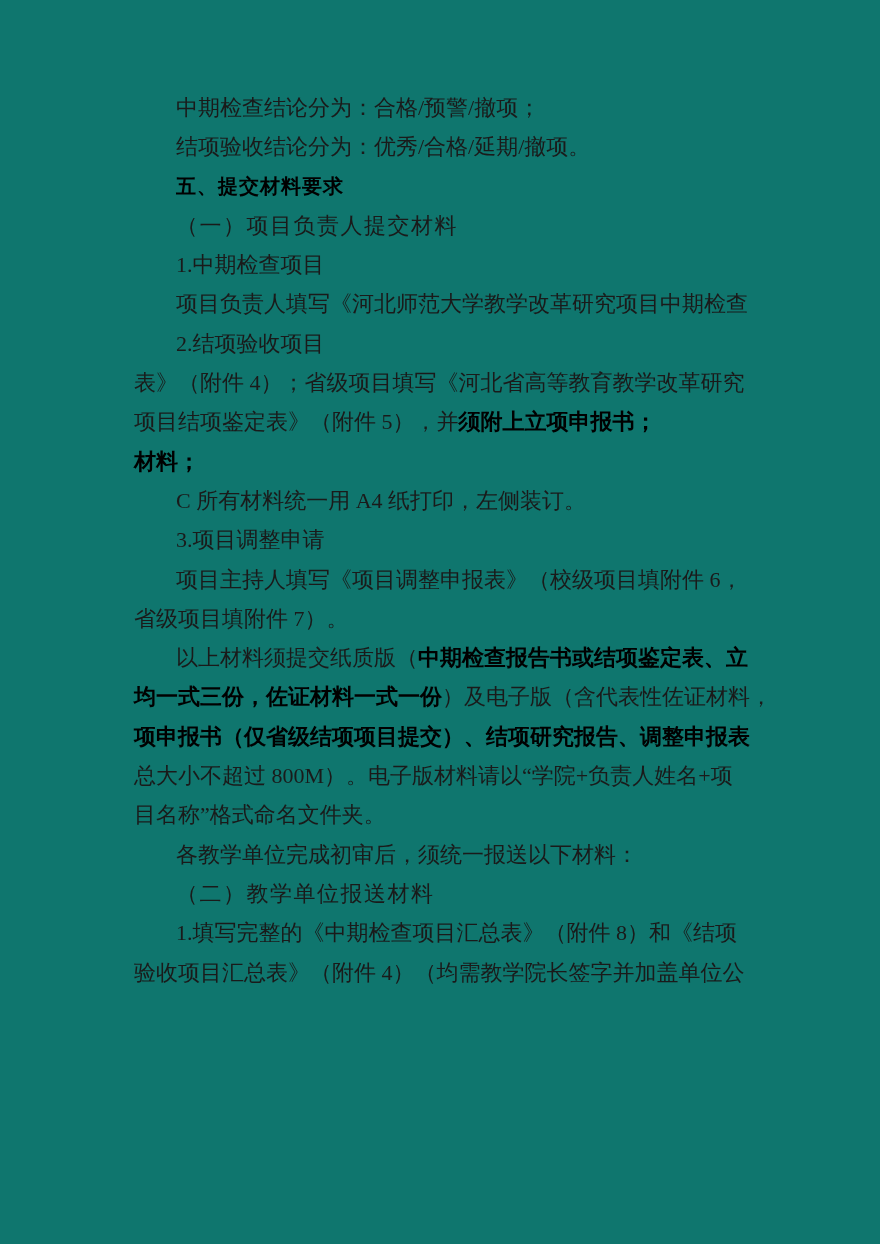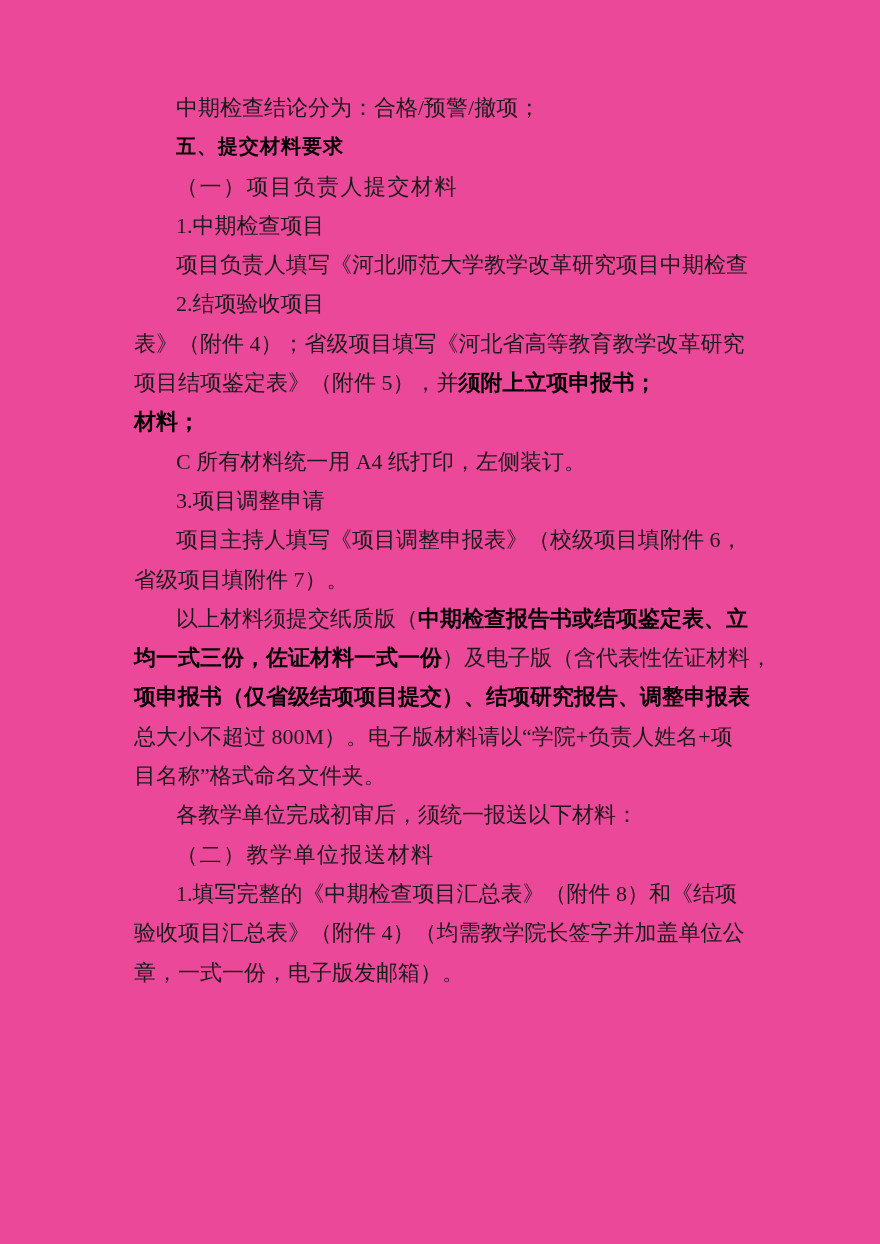--- a/index.html
+++ b/index.html
@@ -4,21 +4,21 @@
 <style>
   * { margin: 0; padding: 0; box-sizing: border-box; }
   html, body {
     background: #ffffff;
     font-family: "Liberation Serif", "DejaVu Serif", serif;
   }
   .page {
     position: relative;
     width: 880px;
     height: 1244px;
-    background: #ec4899;
+    background: #0f766e;
     overflow: hidden;
     color: #1a1a1a;
   }
   .content {
     position: absolute;
     left: 134px;
     top: 88px;
     width: 618px;
   }
   .line {
@@ -41,20 +41,21 @@
   }
   .seg { font-weight: 400; }
   .seg.bold { font-weight: 700; color: #000000; }
 </style>
 </head>
 <body>
 
 <div class="page">
   <div class="content">
       <div class="line body indent"><span class="seg">中期检查结论分为：合格/预警/撤项；</span></div>
+      <div class="line body indent"><span class="seg">结项验收结论分为：优秀/合格/延期/撤项。</span></div>
       <div class="line h1 indent"><span class="seg bold">五、提交材料要求</span></div>
       <div class="line h2 indent"><span class="seg">（一）项目负责人提交材料</span></div>
       <div class="line body indent"><span class="seg">1.中期检查项目</span></div>
       <div class="line body indent"><span class="seg">项目负责人填写《河北师范大学教学改革研究项目中期检查</span></div>
       <div class="line body indent"><span class="seg">2.结项验收项目</span></div>
       <div class="line body"><span class="seg">表》（附件 4）；省级项目填写《河北省高等教育教学改革研究</span></div>
       <div class="line body"><span class="seg">项目结项鉴定表》（附件 5），并</span><span class="seg bold">须附上立项申报书；</span></div>
       <div class="line body"><span class="seg bold">材料；</span></div>
       <div class="line body indent"><span class="seg">C 所有材料统一用 A4 纸打印，左侧装订。</span></div>
       <div class="line body indent"><span class="seg">3.项目调整申请</span></div>
@@ -62,15 +63,14 @@
       <div class="line body"><span class="seg">省级项目填附件 7）。</span></div>
       <div class="line body indent"><span class="seg">以上材料须提交纸质版（</span><span class="seg bold">中期检查报告书或结项鉴定表、立</span></div>
       <div class="line body"><span class="seg bold">均一式三份，佐证材料一式一份</span><span class="seg">）及电子版（含代表性佐证材料，</span></div>
       <div class="line body"><span class="seg bold">项申报书（仅省级结项项目提交）、结项研究报告、调整申报表</span></div>
       <div class="line body"><span class="seg">总大小不超过 800M）。电子版材料请以“学院+负责人姓名+项</span></div>
       <div class="line body"><span class="seg">目名称”格式命名文件夹。</span></div>
       <div class="line body indent"><span class="seg">各教学单位完成初审后，须统一报送以下材料：</span></div>
       <div class="line h2 indent"><span class="seg">（二）教学单位报送材料</span></div>
       <div class="line body indent"><span class="seg">1.填写完整的《中期检查项目汇总表》（附件 8）和《结项</span></div>
       <div class="line body"><span class="seg">验收项目汇总表》（附件 4）（均需教学院长签字并加盖单位公</span></div>
-      <div class="line body"><span class="seg">章，一式一份，电子版发邮箱）。</span></div>
     </div>
 </div>
 
 </body></html>

